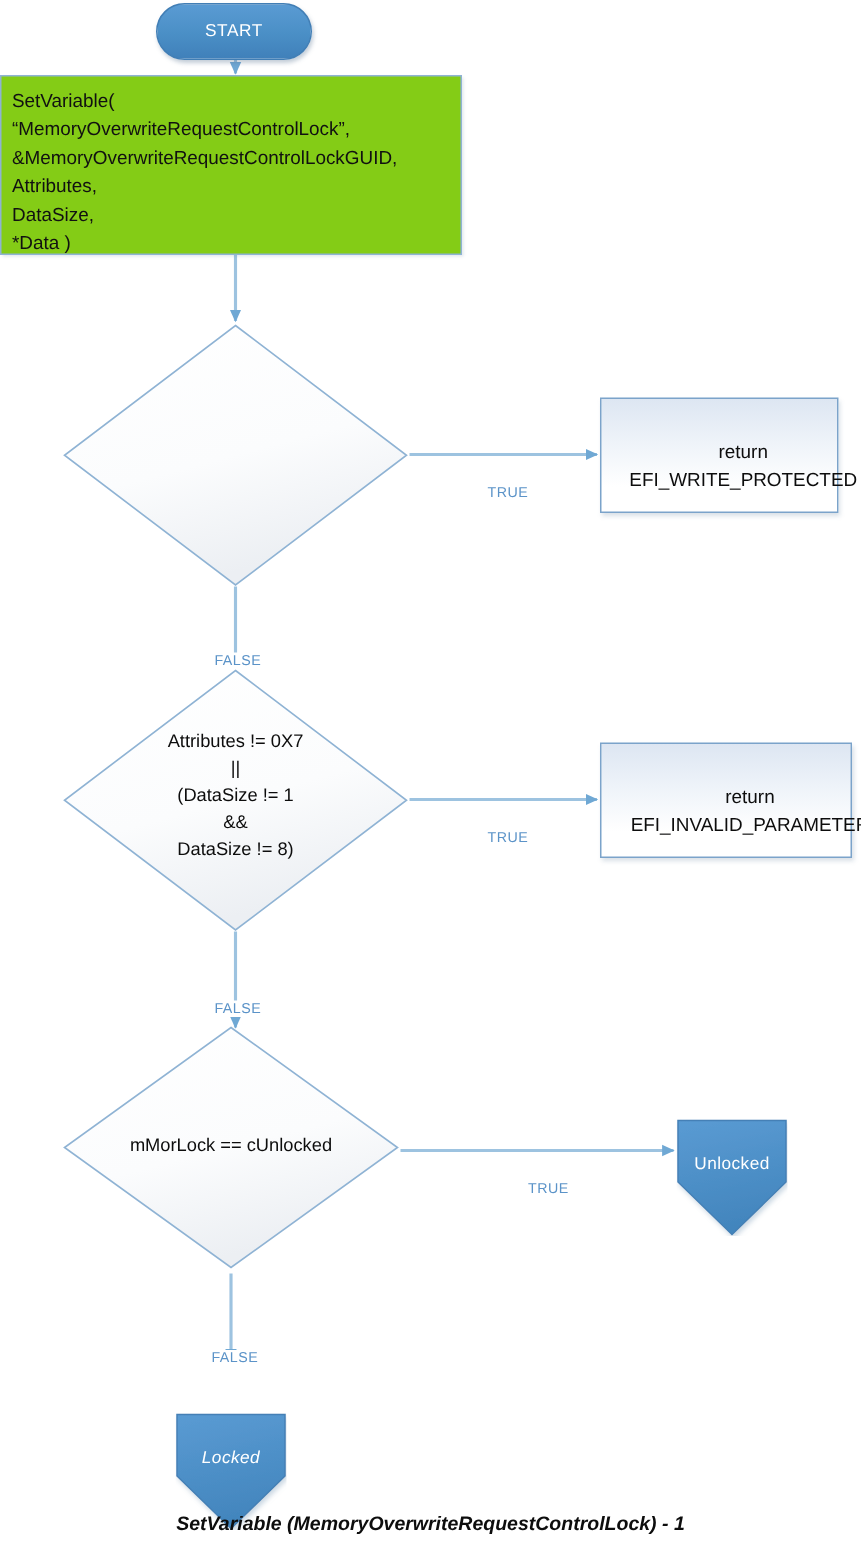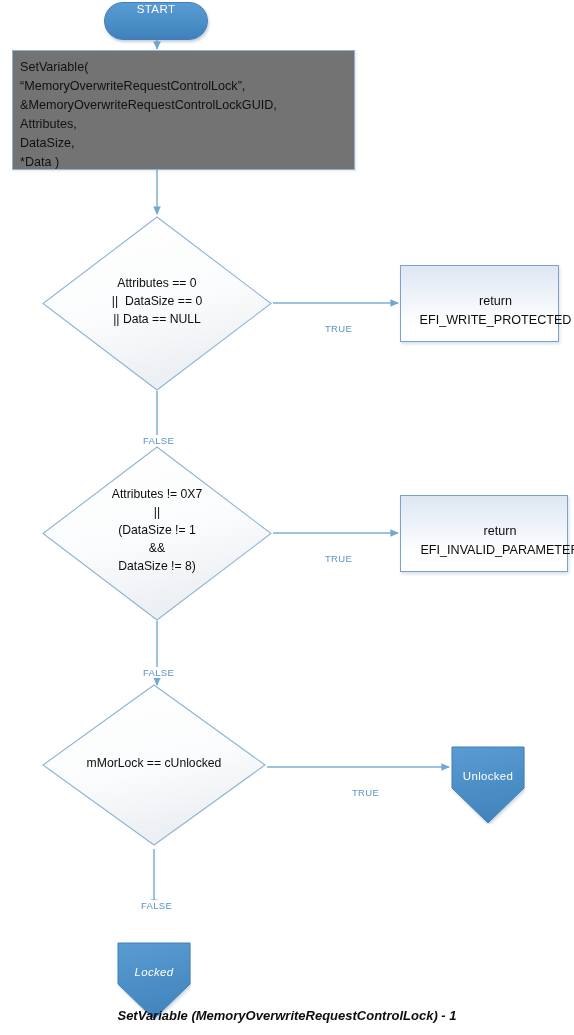--- a/index.html
+++ b/index.html
@@ -27,34 +27,34 @@
 
   
   .start-pill {
     left: 104px; top: 2px;
     width: 104px; height: 38px;
     border-radius: 19px;
     background: linear-gradient(180deg, #5a9bd3 0%, #4a8fc6 55%, #4080ba 100%);
     border: 1px solid #417eb5;
     box-shadow: 1px 2px 3px rgba(80,110,140,0.35);
     display: flex;
-    align-items: flex-start;
+    align-items: center;
     justify-content: center;
   }
   .start-pill .label {
     color: #ffffff;
     font-size: 11.5px;
     letter-spacing: 0.4px;
   }
 
   
   .proc-box {
-    left: 12px; top: 50px;
-    width: 343px; height: 120px;
-    background: #737373;
+    left: 0; top: 50px;
+    width: 308px; height: 120px;
+    background: #84cc16;
     border: 1px solid #8fb3d4;
     box-shadow: 1px 1px 2px rgba(120,145,170,0.22);
     padding: 7px 0 0 7px;
   }
   .proc-box .code {
     color: #111111;
     font-size: 12.6px;
     line-height: 19px;
     white-space: pre;
     text-align: left;
@@ -192,23 +192,20 @@
 &amp;MemoryOverwriteRequestControlLockGUID,
 Attributes,
 DataSize,
 *Data )</div>
 </div>
 
 <div id="d1" class="diamond-wrap">
   <svg width="230" height="175" viewBox="0 0 230 175" xmlns="http://www.w3.org/2000/svg">
     <polygon points="115,1 229,87.5 115,174 1,87.5" fill="url(#diamondGrad)" stroke="#8fb3d4" stroke-width="1.1"></polygon>
   </svg>
-  <div class="diamond-text">Attributes == 0
-||  DataSize == 0
-|| Data == NULL</div>
 </div>
 
 <div id="d2" class="diamond-wrap">
   <svg width="230" height="175" viewBox="0 0 230 175" xmlns="http://www.w3.org/2000/svg">
     <polygon points="115,1 229,87.5 115,174 1,87.5" fill="url(#diamondGrad)" stroke="#8fb3d4" stroke-width="1.1"></polygon>
   </svg>
   <div class="diamond-text">Attributes != 0X7
 ||
 (DataSize != 1
 &amp;&amp;

